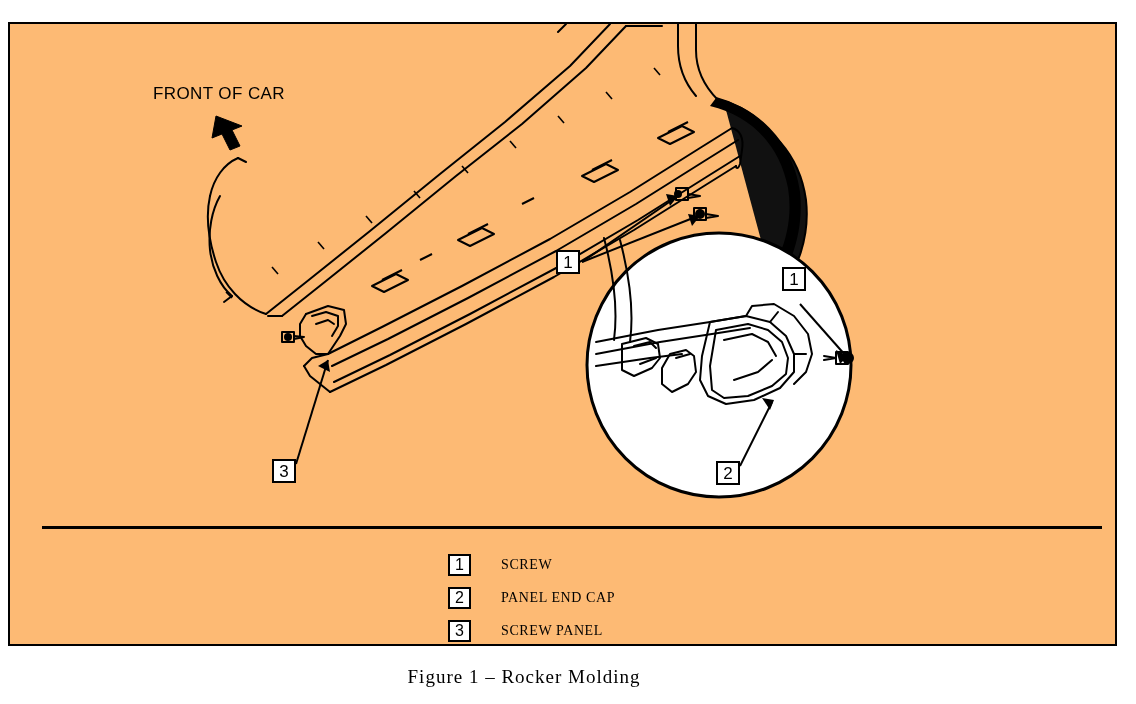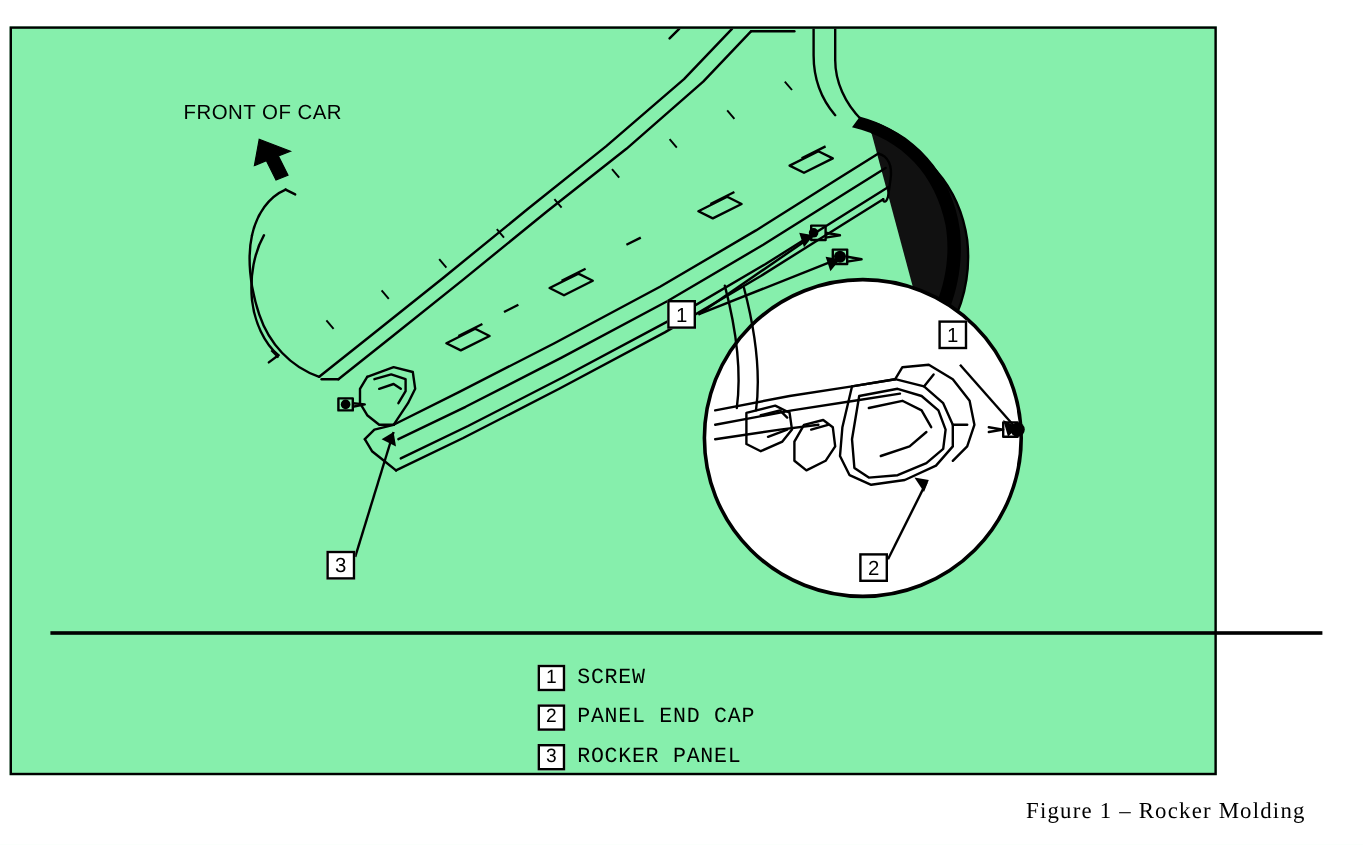--- a/index.html
+++ b/index.html
@@ -17,25 +17,25 @@
   #page {
     position: absolute;
     left: 0; top: 0;
     width: 1136px;
     height: 704px;
   }
   .frame {
     position: absolute;
     left: 8px;
     top: 22px;
-    width: 1006px;
+    width: 1109px;
     height: 624px;
     border: 2px solid #000;
     box-sizing: border-box;
-    background: #86efac;
+    background: #fdba74;
   }
   .drawing-area {
     position: absolute;
     left: 0; top: 0;
     width: 1106px;
     height: 620px;
   }
   svg.art {
     position: absolute;
     left: 0; top: 0;
@@ -92,37 +92,36 @@
     border: 2px solid #000;
     box-sizing: border-box;
     font-size: 16px;
     line-height: 18px;
     text-align: center;
     font-family: "Liberation Sans", sans-serif;
     background: #fff;
     flex: none;
   }
   .legend-text {
-    margin-left: 10px;
-    font-size: 18px;
+    margin-left: 30px;
+    font-size: 14px;
     letter-spacing: 0.6px;
-    font-family: Liberation Mono, monospace;
+    font-family: Liberation Serif, serif;
     white-space: nowrap;
   }
   .figure-caption {
     position: absolute;
     left: 0;
     top: 666px;
     width: 1048px;
-    text-align: right;
+    text-align: center;
     font-family: "Liberation Serif", serif;
     font-size: 19px;
     letter-spacing: 1px;
     color: #000;
-    margin-left: 40px;
   }
 </style>
 </head>
 <body>
 
 <div id="page">
 
   <div class="frame">
 
     <div class="drawing-area">
@@ -301,21 +300,21 @@
           <div class="legend-text">SCREW</div>
         </div>
 
         <div class="legend-row">
           <div class="legend-box">2</div>
           <div class="legend-text">PANEL END CAP</div>
         </div>
 
         <div class="legend-row">
           <div class="legend-box">3</div>
-          <div class="legend-text">ROCKER PANEL</div>
+          <div class="legend-text">SCREW PANEL</div>
         </div>
 
       </div>
     </div>
   </div>
 
   <div class="figure-caption">Figure 1 – Rocker Molding</div>
 </div>
 
 </body></html>

